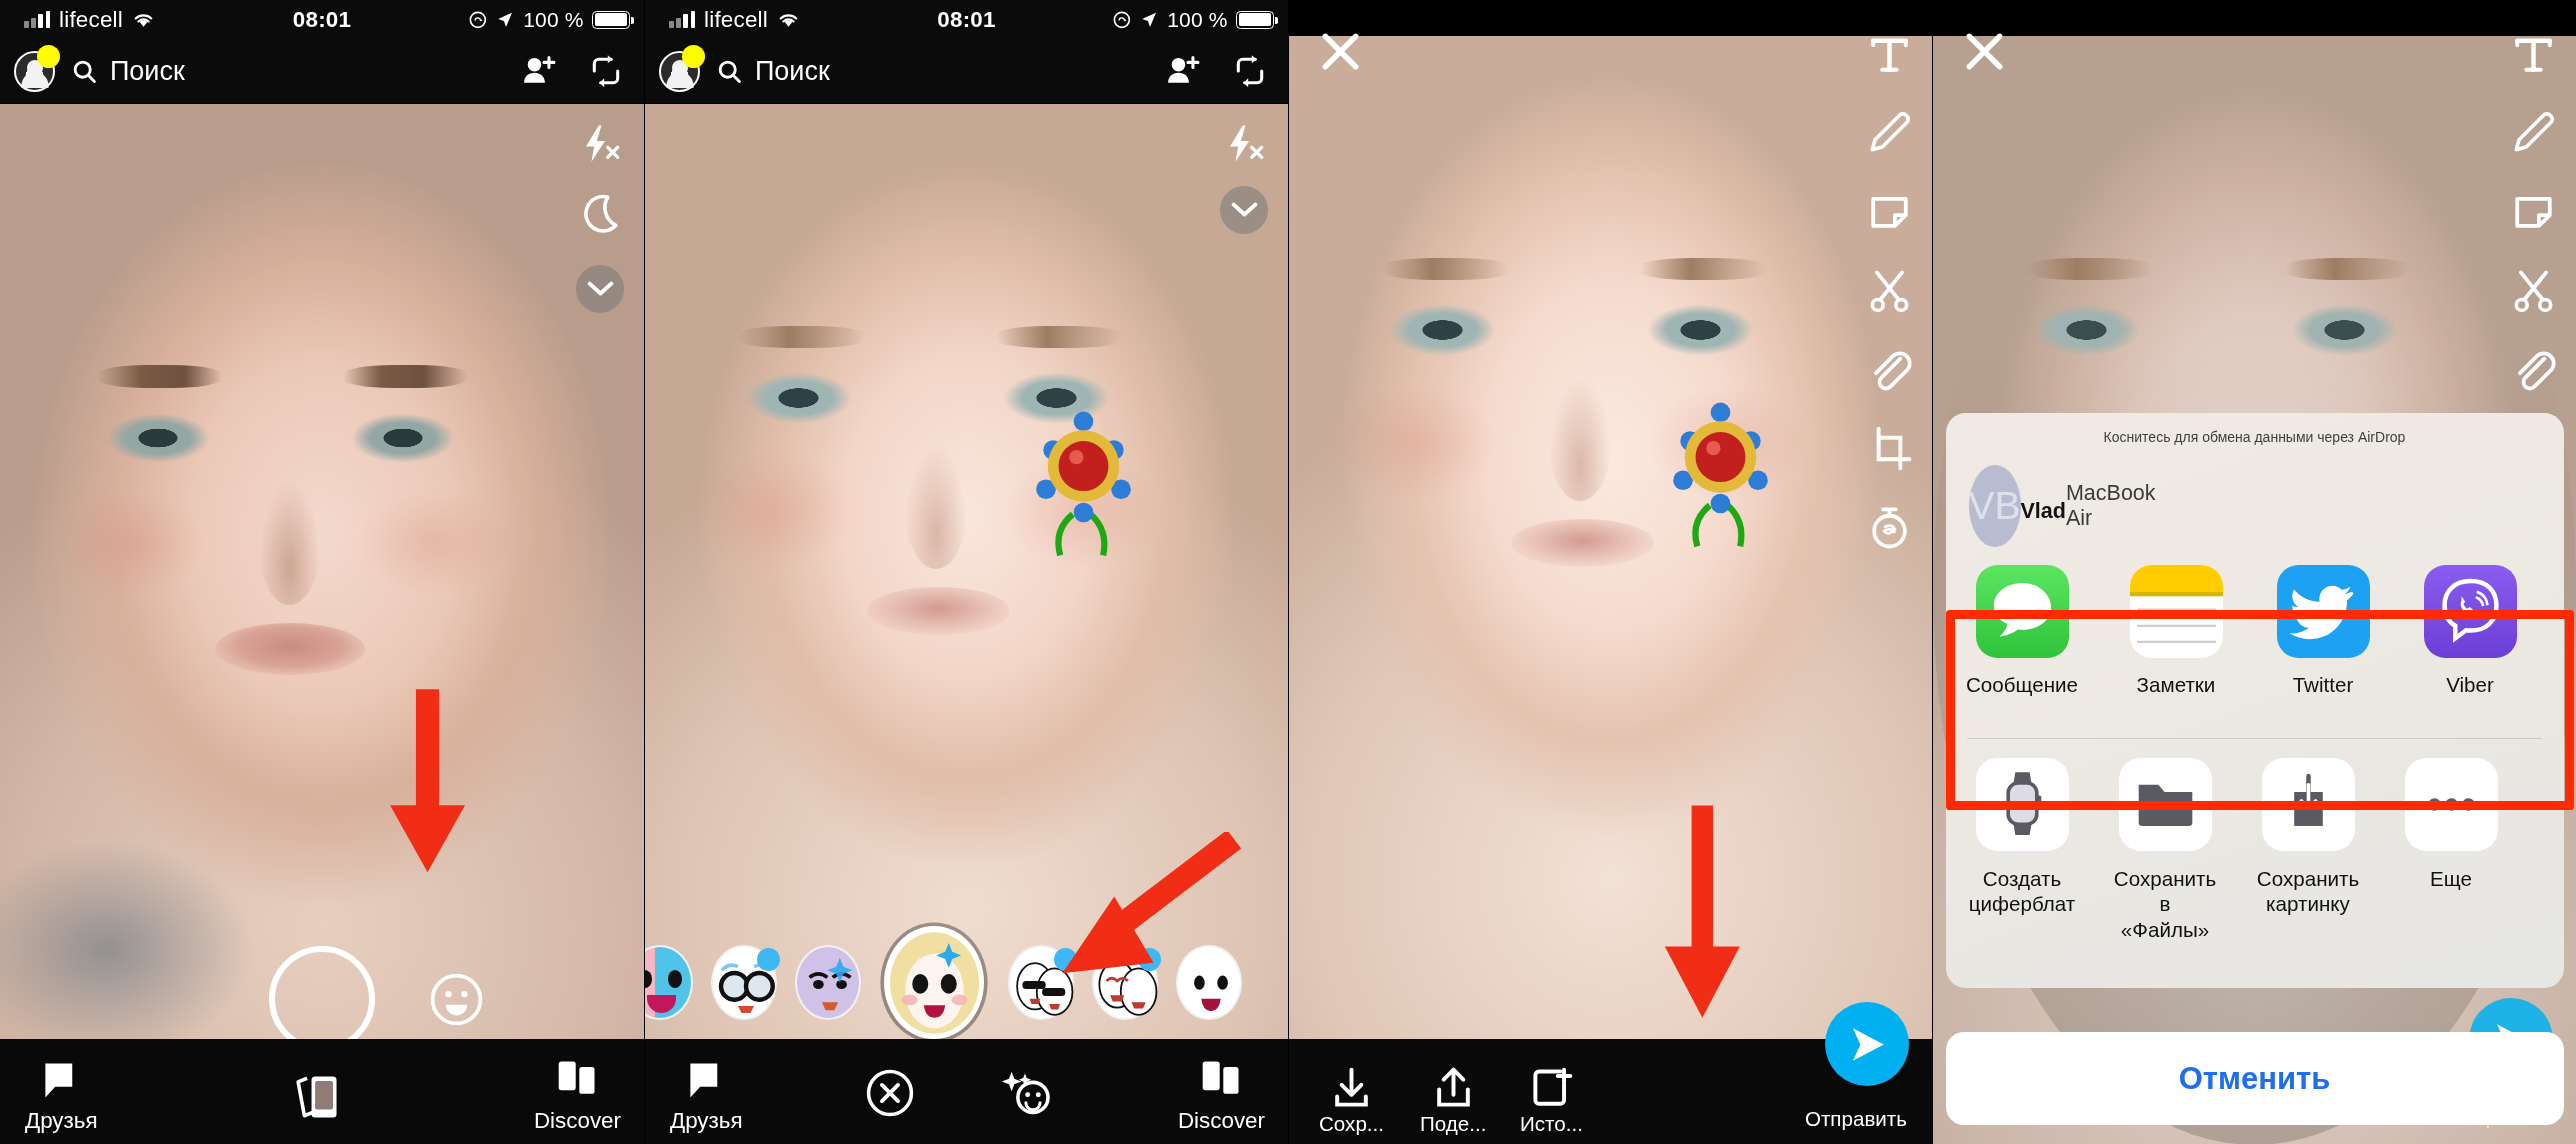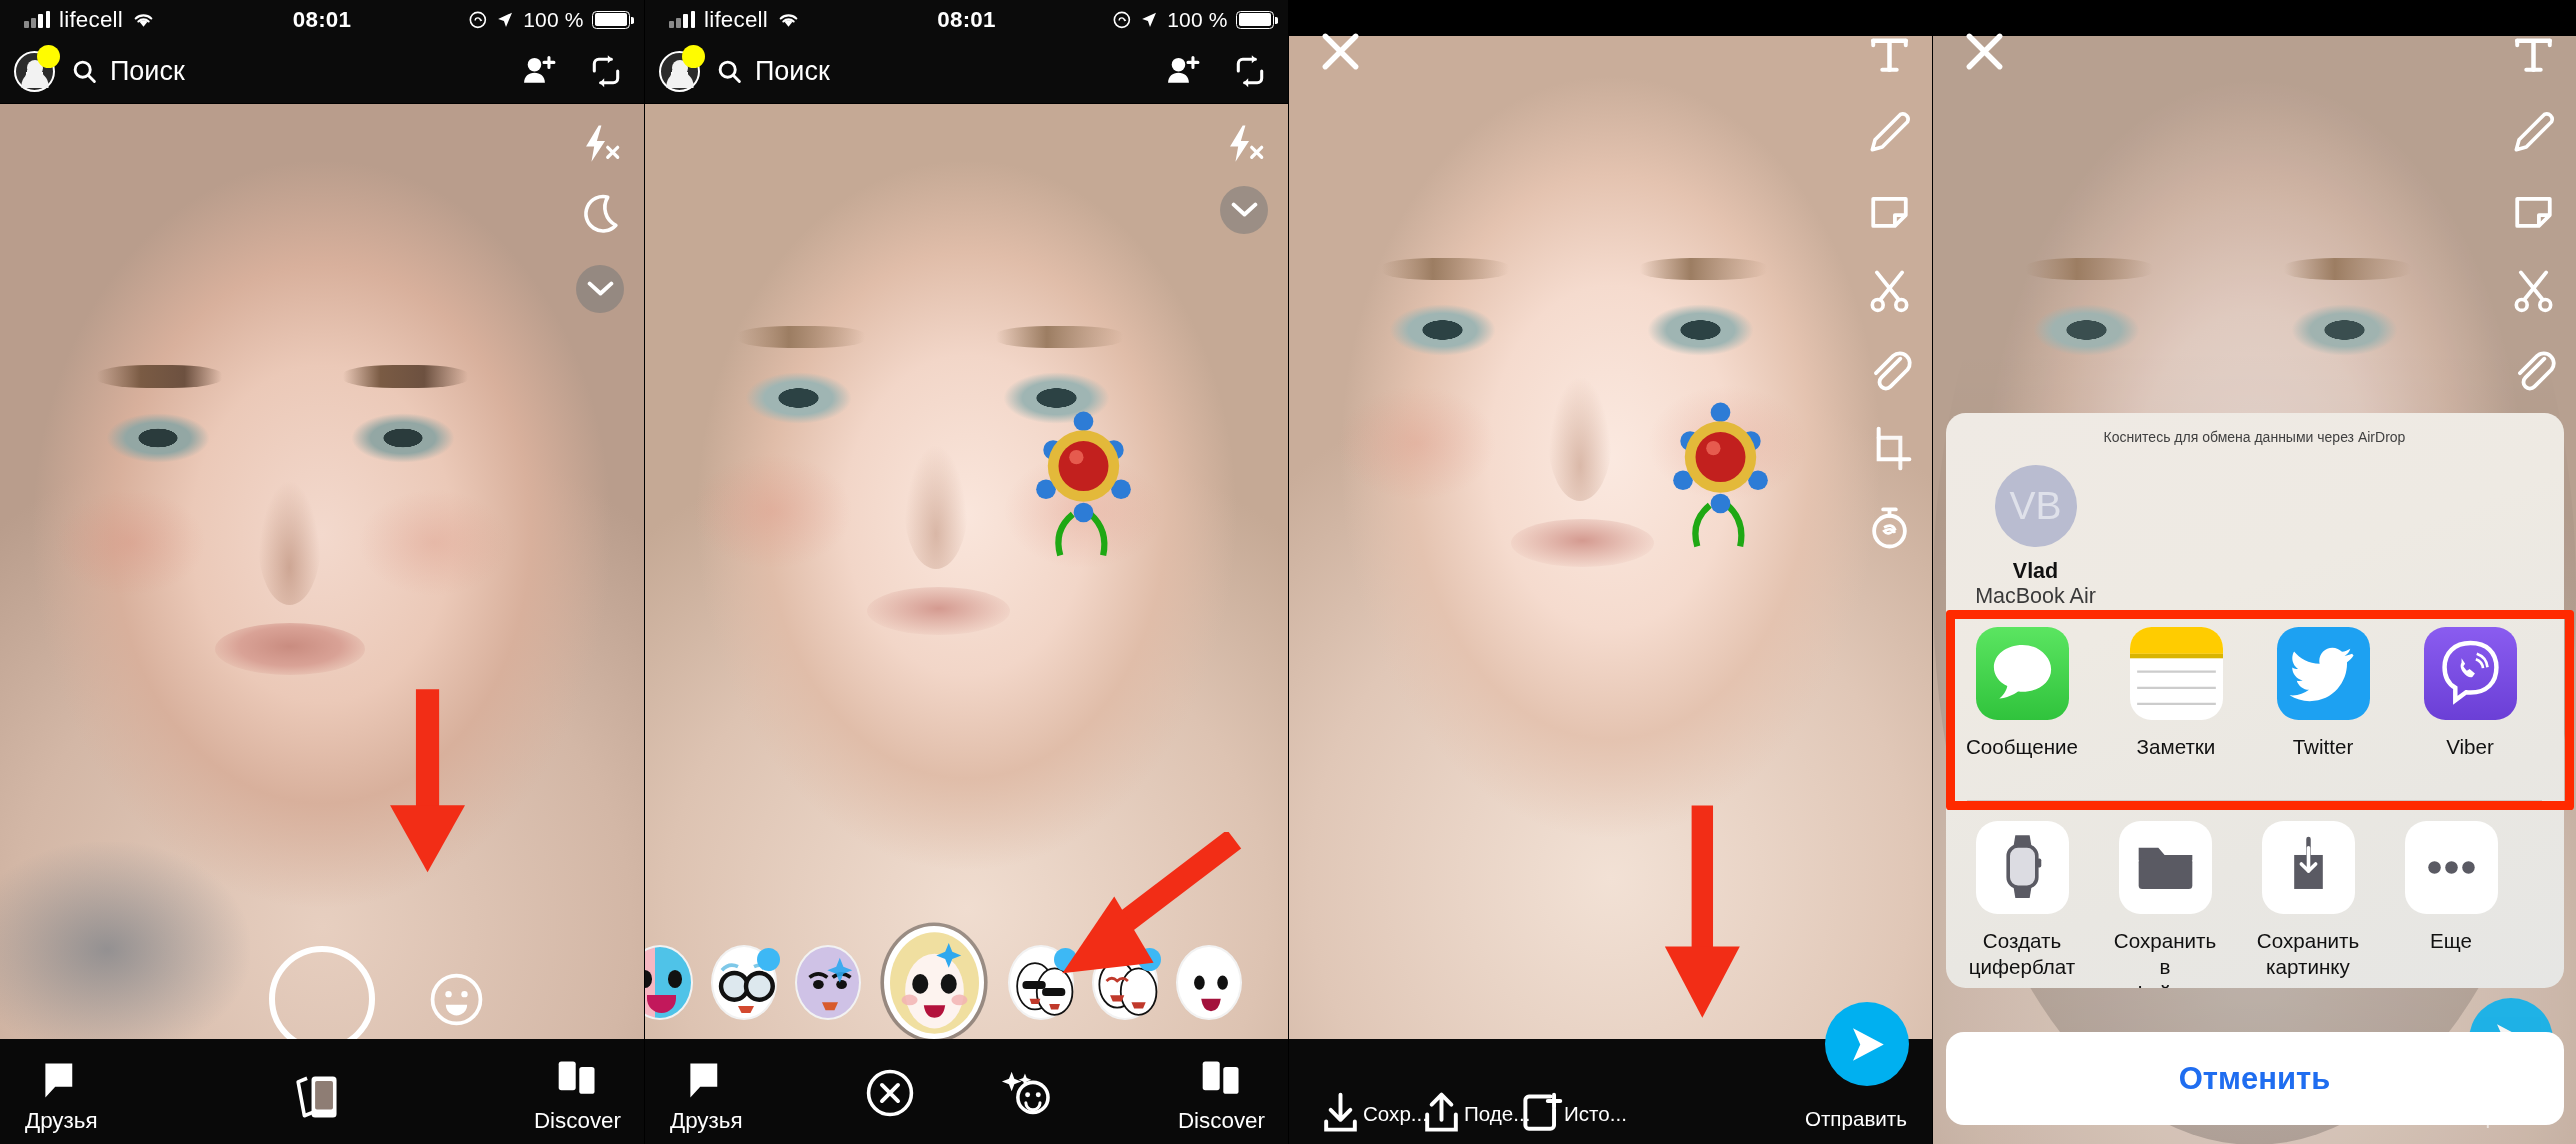--- a/index.html
+++ b/index.html
@@ -104,33 +104,33 @@
   
   .carousel { position:absolute; left:0; right:0; bottom:106px; height:114px; z-index:38;
               display:flex; align-items:center; }
   .lens { width:66px; height:75px; border-radius:50%; margin:0 9px; position:relative; flex:none;
           background:#fff; border:2.7px solid #f2f2f2; overflow:visible; }
   .lens.sel { width:100px; height:113px; border:6.3px solid #fff; box-shadow:0 0 0 3.6px rgba(0,0,0,.35); margin:0 14.3px; }
   .lens .bluedot { position:absolute; right:-5.4px; top:1.8px; width:23px; height:23px; border-radius:50%; background:#3DB8F5; }
 
   
   .actionbar { position:absolute; left:0; right:0; bottom:0; height:106px; background:#0a0a0a; z-index:40; color:#fff; }
-  .act { position:absolute; bottom:9px; display:flex; flex-direction:row; align-items:center; gap:1px; }
+  .act { position:absolute; bottom:9px; display:flex; flex-direction:column; align-items:center; gap:1px; }
   .act .t { font-size:20.6px; }
   .sendbtn { position:absolute; right:23px; bottom:59px; width:84px; height:84px; border-radius:50%;
              background:#00B0F0; display:flex; align-items:center; justify-content:center; z-index:42; }
   .sendlbl { position:absolute; right:25px; bottom:14.3px; color:#fff; font-size:20.6px; z-index:42; }
 
   
   .sheet { position:absolute; left:12.5px; right:12.5px; top:413px; bottom:157px; z-index:50;
            border-radius:19.7px; overflow:hidden;
            background:linear-gradient(160deg,#efeae4 0%,#eeeae3 35%,#e9e7e2 70%,#e6e6e4 100%); }
   .sheet-title { text-align:center; color:#3f3f3f; font-size:14px; padding:16px 26px 0; }
   .airdrop { display:flex; padding:19.7px 0 0 23px; }
-  .ad-person { display:flex; flex-direction:column; align-items:center; width:134px; }
+  .ad-person { display:flex; flex-direction:row; align-items:center; width:134px; }
   .ad-circle { width:82px; height:82px; border-radius:50%; background:#b9bcd0; color:#dfe1ea;
                display:flex; align-items:center; justify-content:center; font-size:39px; }
   .ad-name { margin-top:12.5px; font-size:21.5px; color:#111; font-weight:600; }
   .ad-sub { font-size:21.5px; color:#3a3a3a; }
   .approw { display:flex; padding:18px 0 14.3px 23px; gap:54px; }
   .appitem { width:107px; display:flex; flex-direction:column; align-items:center; gap:14.3px; }
   .appicon { width:93px; height:93px; border-radius:21.5px; position:relative; overflow:hidden; }
   .applbl { font-size:20.6px; color:#111; text-align:center; line-height:1.25; }
   .divider { height:0.9px; background:rgba(0,0,0,.12); margin:0 21.5px; }
   .actrow { display:flex; padding:19.7px 0 0 23px; gap:36px; }

